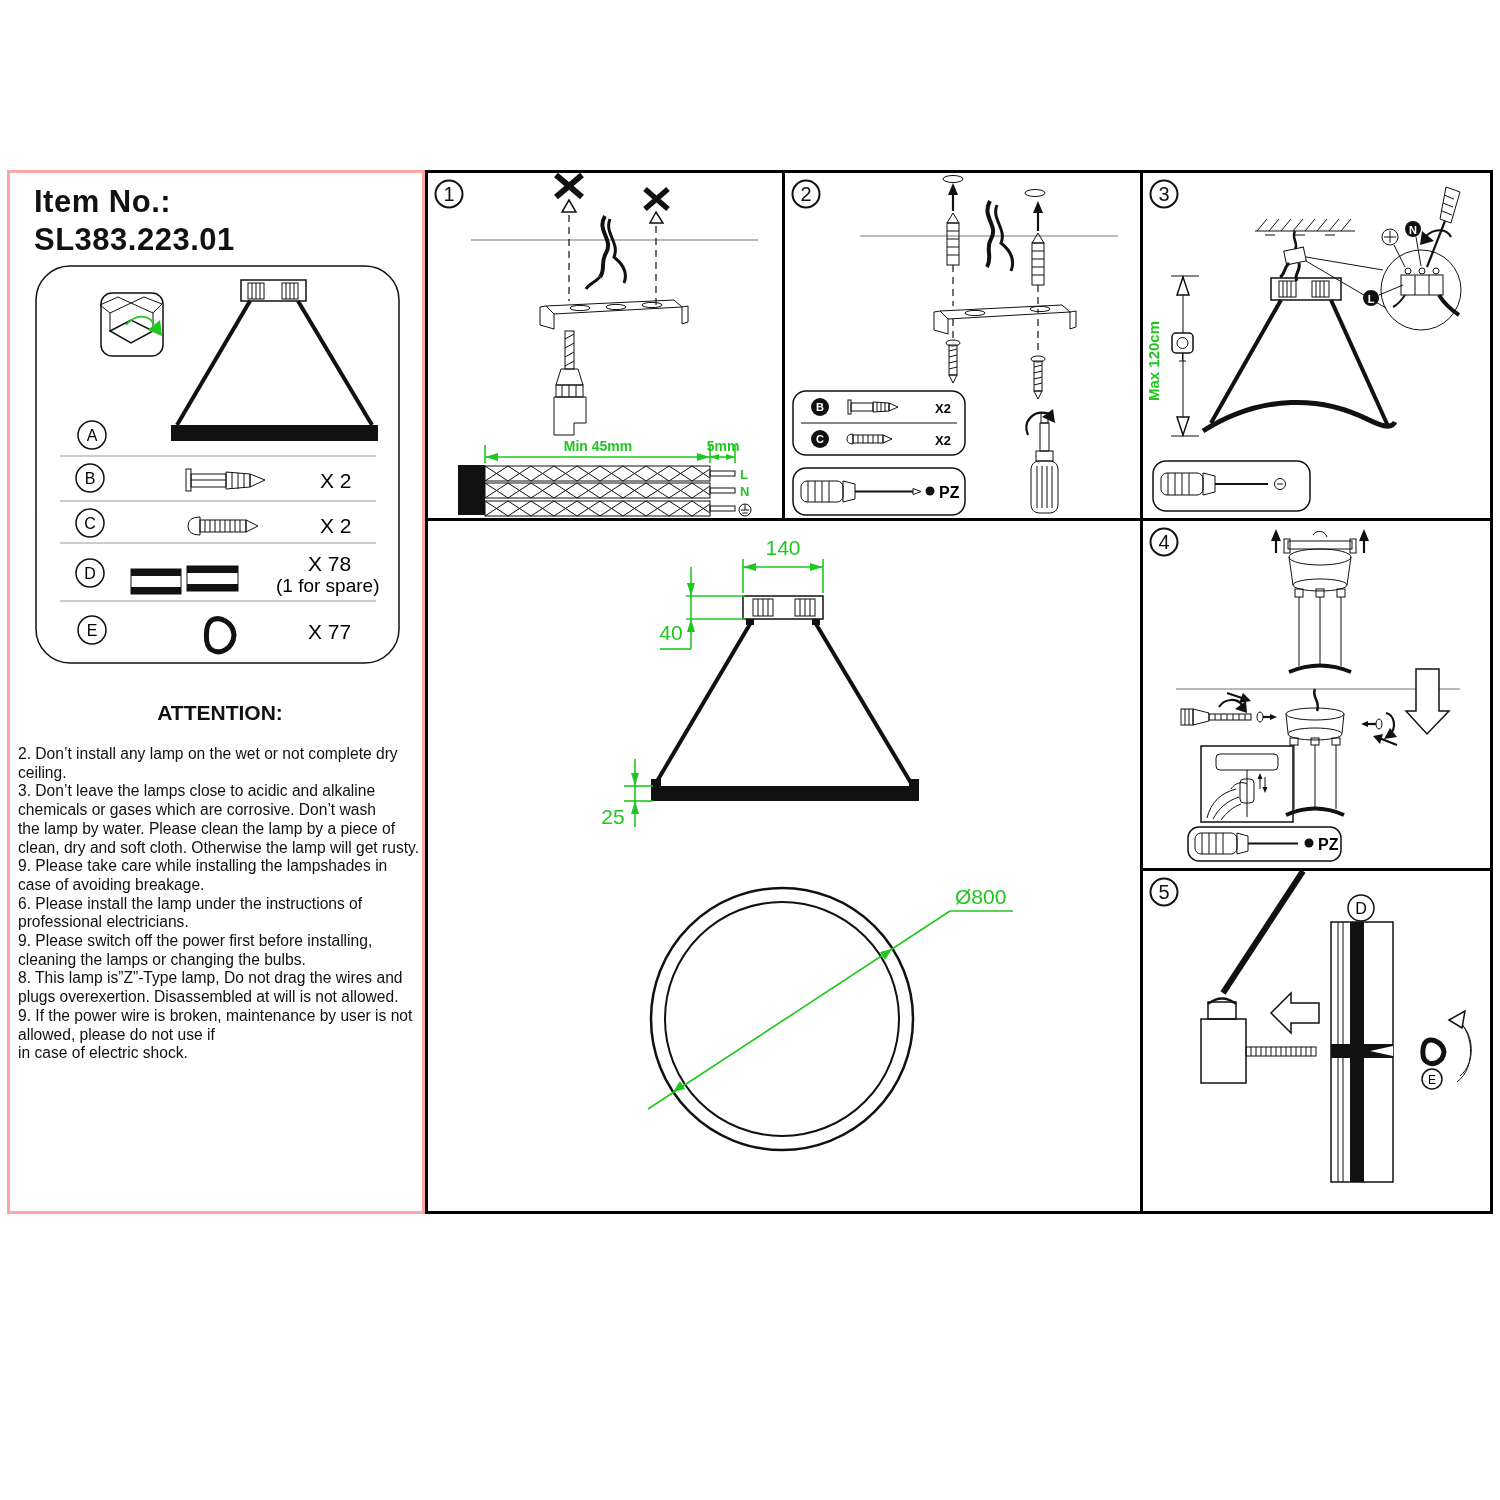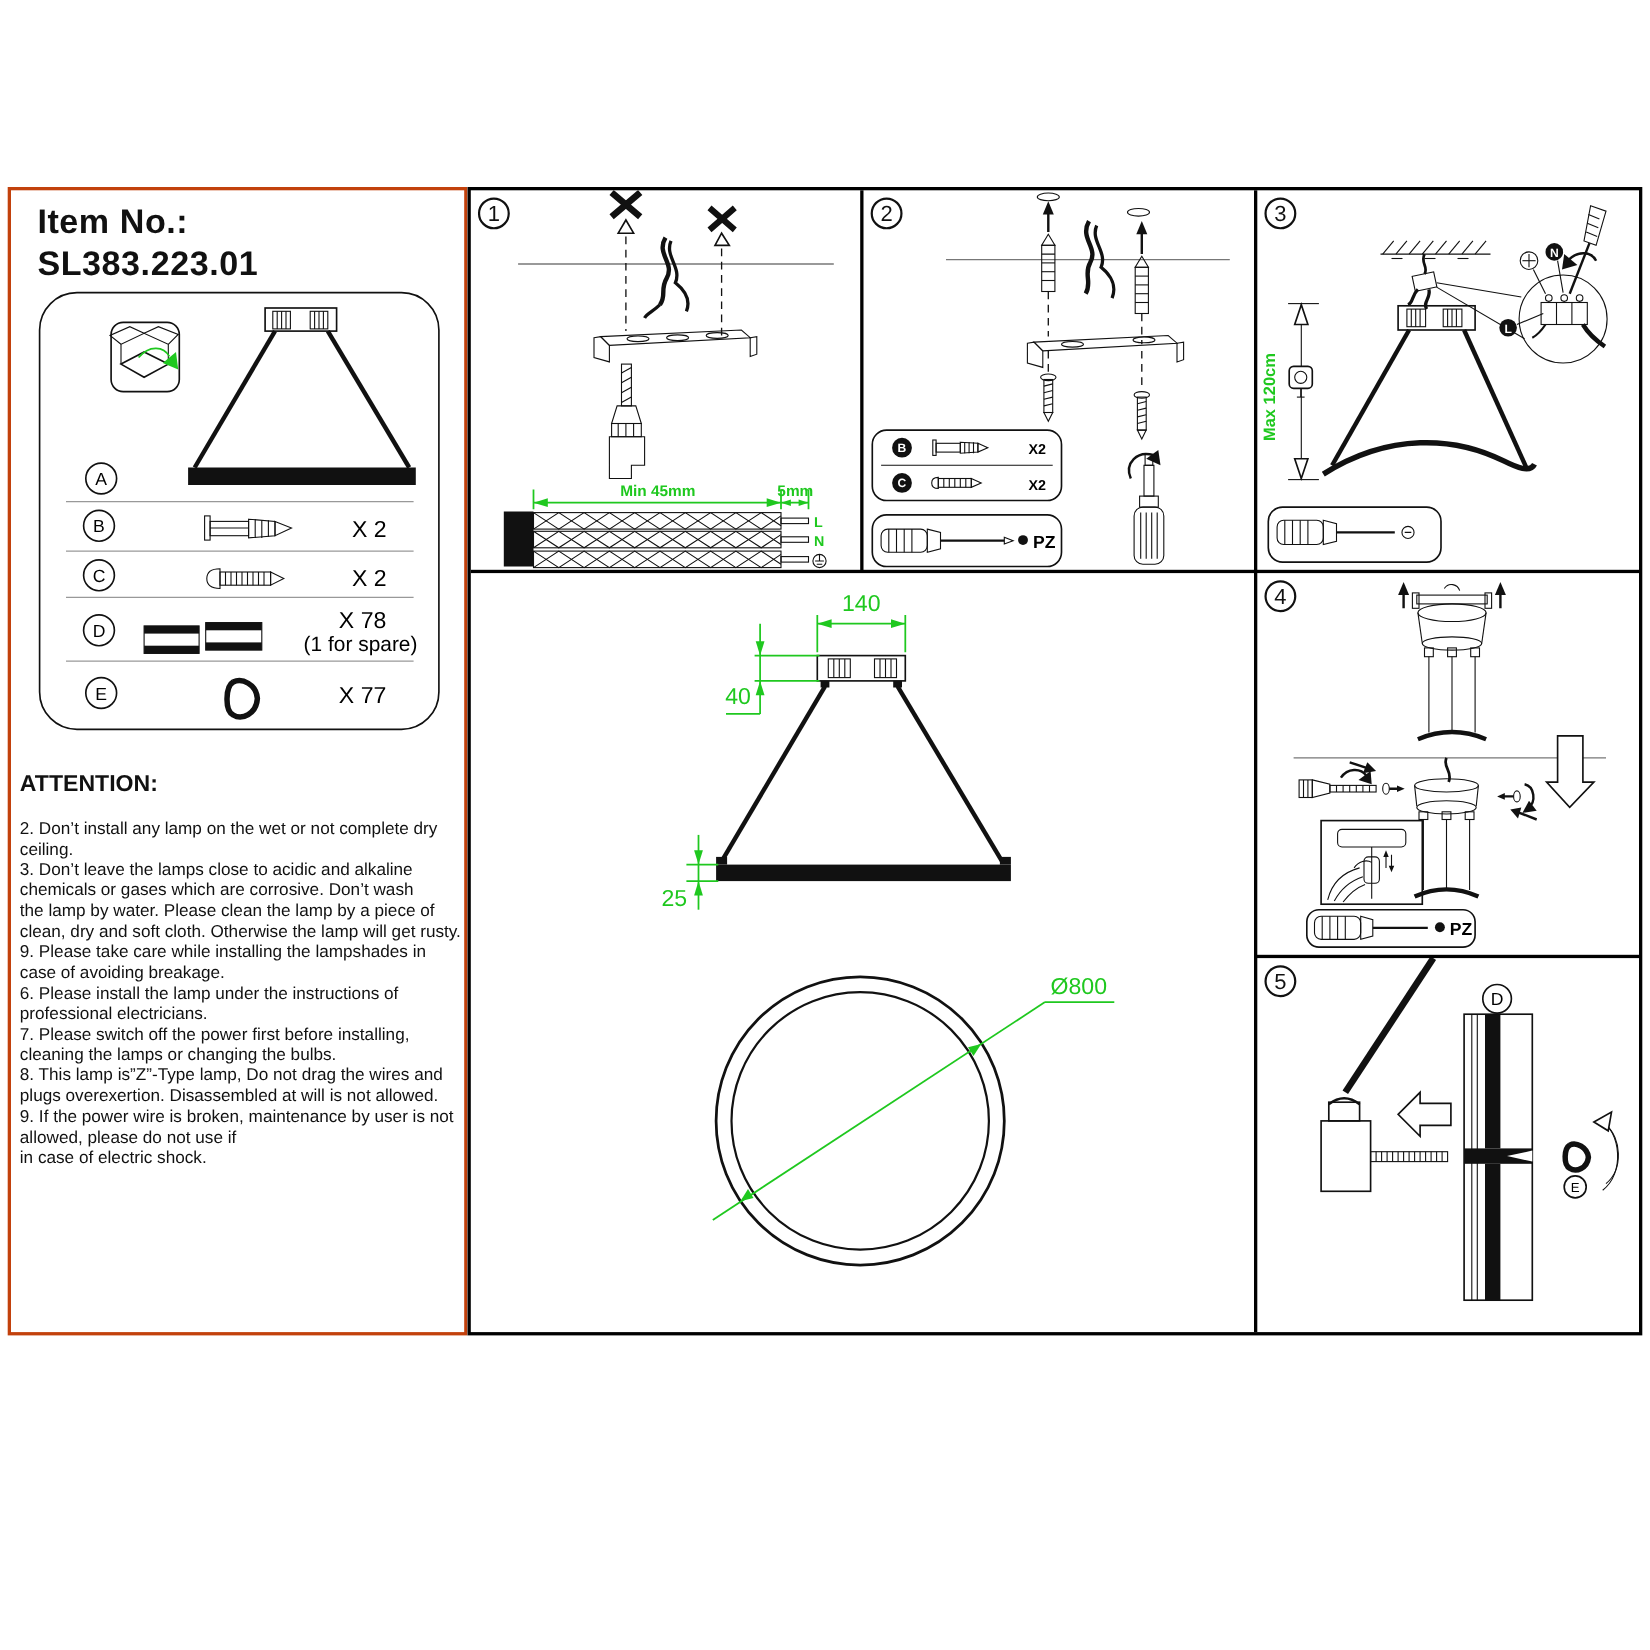--- a/index.html
+++ b/index.html
@@ -2,29 +2,29 @@
 <html><head>
 <meta charset="utf-8">
 <style>
   :root{ --green:#1fc81f; --ink:#111; }
   *{ margin:0; padding:0; box-sizing:border-box; }
   body{ background:#fff; font-family:"Liberation Sans", sans-serif; color:#111; }
   #page{ position:relative; width:1500px; height:1500px; background:#fff; overflow:hidden; }
 
   .abs{ position:absolute; }
   .panel{ position:absolute; background:#fff; }
-  #left-panel{ left:7px; top:170px; width:418px; height:1044px; border:3px solid #c2410c; }
+  #left-panel{ left:7px; top:170px; width:418px; height:1044px; border:3px solid #fca5a5; }
   #grid{ left:425px; top:170px; width:1068px; height:1044px; border:3px solid #000; }
   .gridline{ position:absolute; background:#000; }
 
   
   #title-block{ position:absolute; left:24px; top:10px; }
   #title-block .t{ font-size:31px; font-weight:bold; line-height:38px; letter-spacing:0.5px; }
   #attention-block{ position:absolute; left:8px; top:528px; width:404px; }
-  #attention-heading{ font-size:21px; font-weight:bold; margin-bottom:20px; }
+  #attention-heading{ font-size:21px; font-weight:bold; margin-bottom:20px;text-align:center; }
   .att-item{ font-size:15.6px; line-height:18.7px; white-space:pre-line; }
 
   svg{ display:block; }
   svg text{ font-family:"Liberation Sans", sans-serif; }
   .k{ stroke:#111; fill:none; stroke-width:1.5; }
   .k1{ stroke:#111; fill:none; stroke-width:1; }
   .k2{ stroke:#111; fill:none; stroke-width:2.2; }
   .kf{ fill:#111; stroke:none; }
   .wht{ fill:#fff; stroke:#111; stroke-width:1.5; }
   .grn{ stroke:var(--green); fill:none; stroke-width:1.6; }
@@ -148,21 +148,21 @@
       <div class="att-item">2. Don’t install any lamp on the wet or not complete dry
 ceiling.</div>
       <div class="att-item">3. Don’t leave the lamps close to acidic and alkaline
 chemicals or gases which are corrosive. Don’t wash
 the lamp by water. Please clean the lamp by a piece of
 clean, dry and soft cloth. Otherwise the lamp will get rusty.</div>
       <div class="att-item">9. Please take care while installing the lampshades in
 case of avoiding breakage.</div>
       <div class="att-item">6. Please install the lamp under the instructions of
 professional electricians.</div>
-      <div class="att-item">7. Please switch off the power first before installing,
+      <div class="att-item">9. Please switch off the power first before installing,
 cleaning the lamps or changing the bulbs.</div>
       <div class="att-item">8. This lamp is”Z”-Type lamp, Do not drag the wires and
 plugs overexertion. Disassembled at will is not allowed.</div>
       <div class="att-item">9. If the power wire is broken, maintenance by user is not
 allowed, please do not use if
 in case of electric shock.</div>
     </div>
   </div>
 
   <div id="grid" class="panel">

